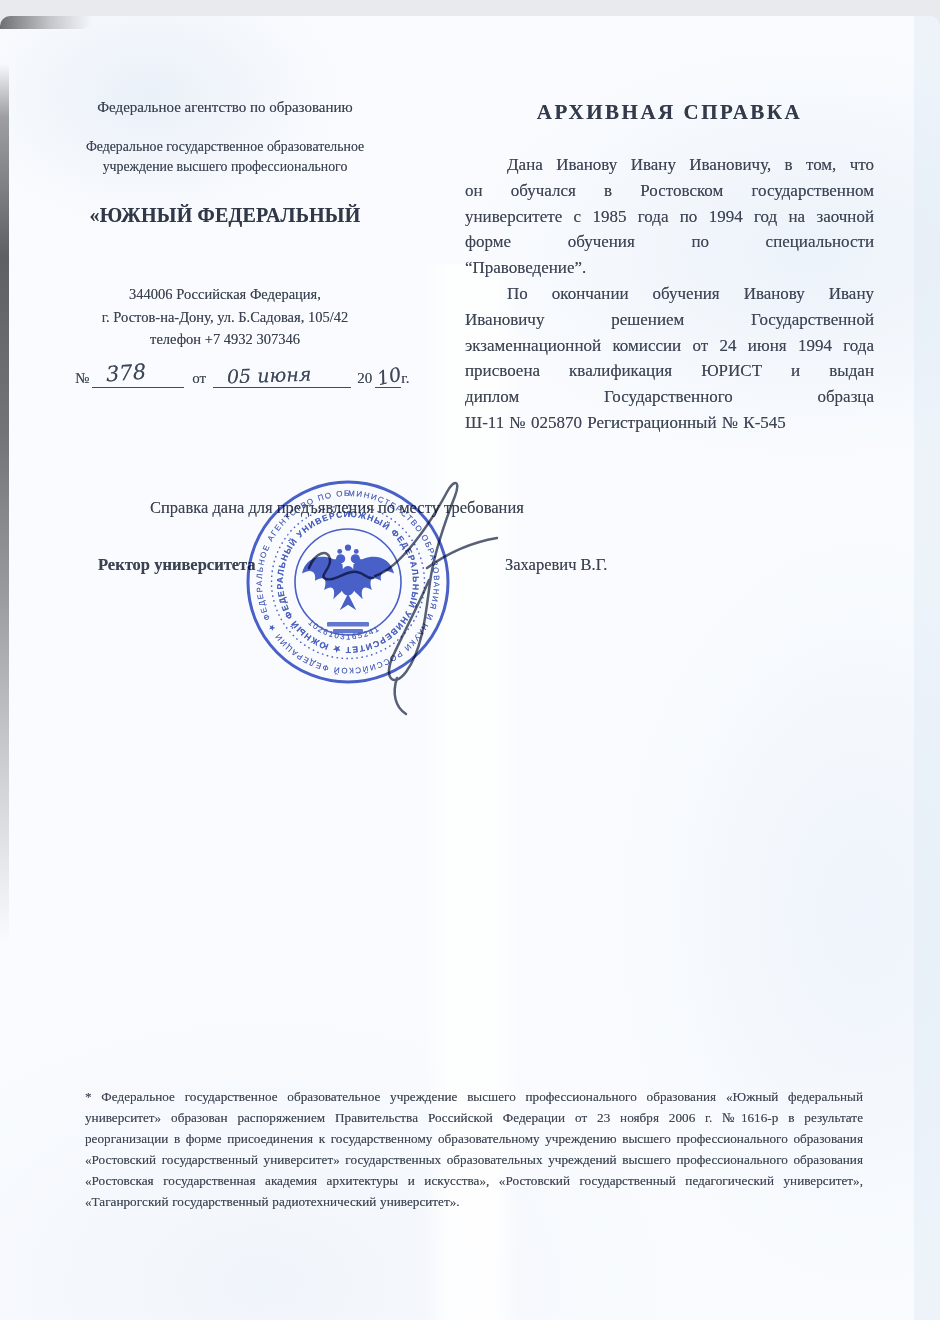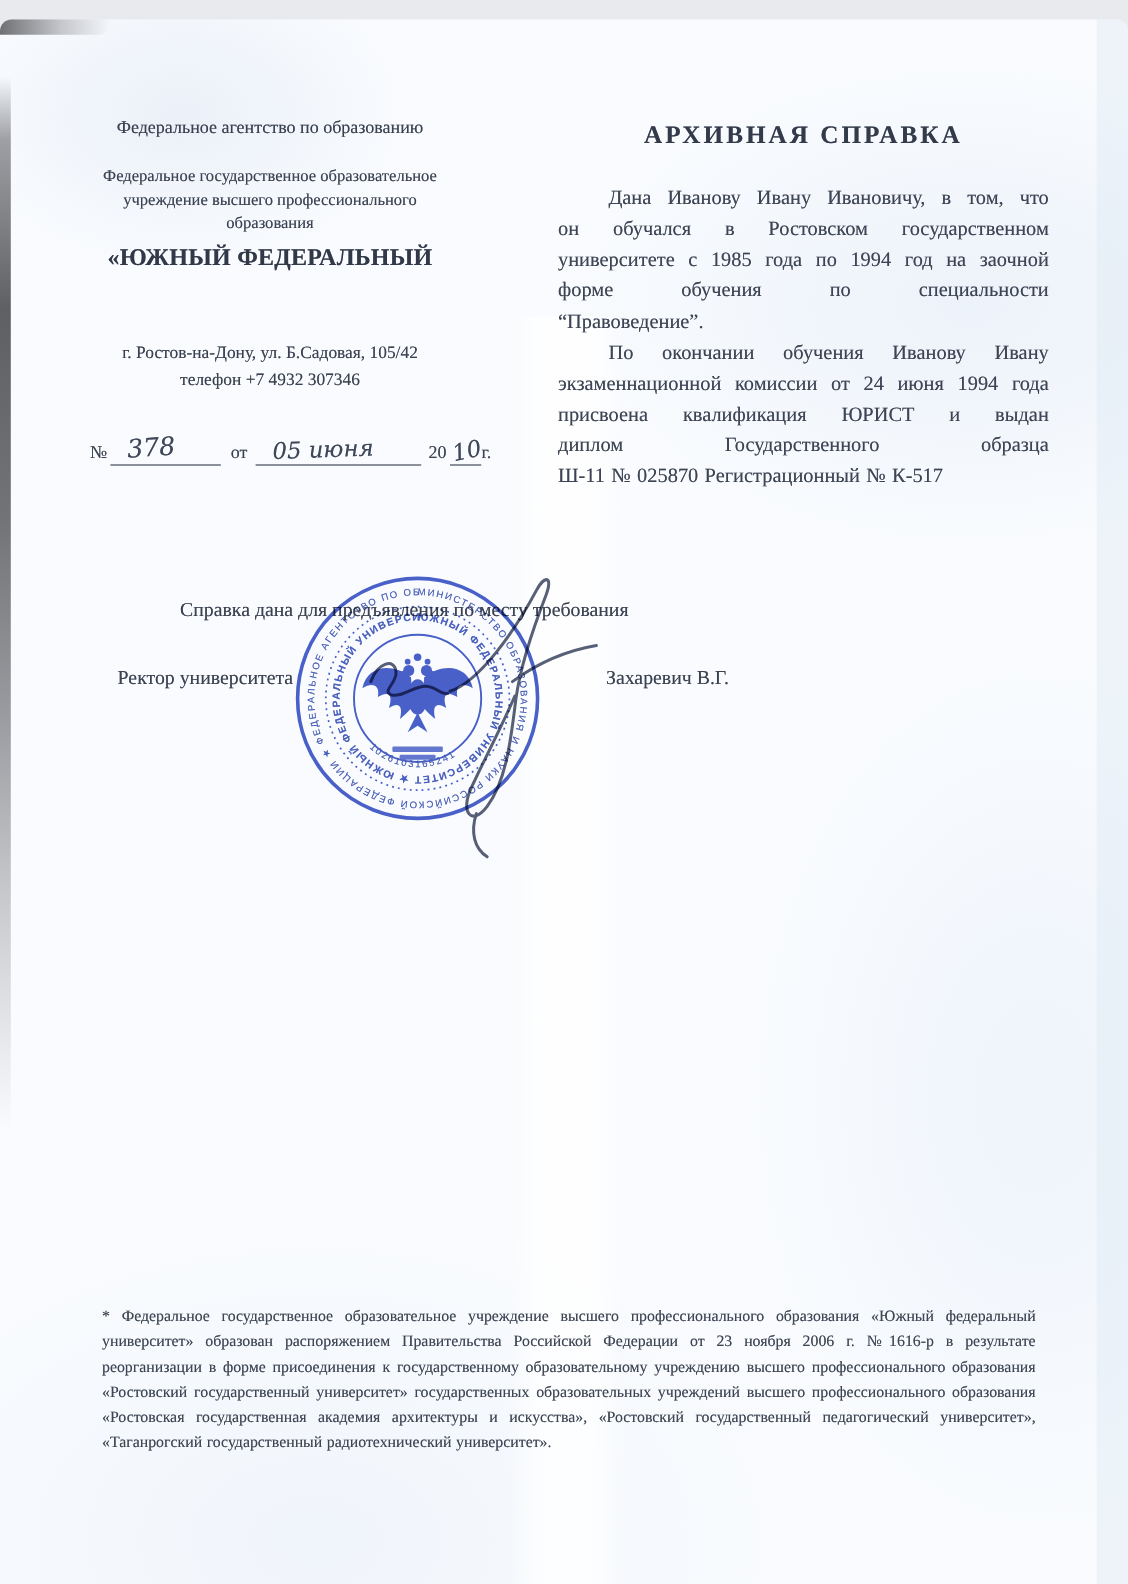--- a/index.html
+++ b/index.html
@@ -48,21 +48,21 @@
 
   
   .rightcol{left:465px;top:84px;width:409px;}
   .cert-title{font-size:21px;font-weight:bold;letter-spacing:2.5px;text-align:center;line-height:24px;color:#333b4b;}
   .body-lines{margin-top:28px;font-size:17px;color:#3d4454;}
   .bline{line-height:25.8px;text-align:justify;text-align-last:justify;word-spacing:1px;}
   .bline.first{text-indent:42px;}
   .bline.last{text-align-last:left;}
 
   .purpose{left:150px;top:482px;font-size:16.5px;color:#3b4251;}
-  .rector{left:98px;top:539px;font-size:16.5px;color:#3b4251;}
+  .rector{left:98px;top:539px;font-size:16.5px;color:#3b4251;font-weight:bold;}
   .signame{left:505px;top:539px;font-size:16.5px;color:#3b4251;}
 
   
   .stamp{left:242px;top:460px;width:212px;height:212px;mix-blend-mode:multiply;opacity:.93;filter:blur(.3px);}
   .stamp text{text-shadow:none;font-family:"Liberation Sans", sans-serif;}
   .sig{left:225px;top:448px;width:290px;height:260px;mix-blend-mode:multiply;}
 
   
   .footnote{left:85px;top:1070px;width:778px;font-size:13.2px;line-height:21px;text-align:justify;word-spacing:.5px;color:#3e4654;}
 </style>
@@ -73,26 +73,26 @@
 
   <div class="abs strip-light"></div>
   <div class="abs edge-left"></div>
   <div class="abs smudge-topleft"></div>
   <div class="abs tint-right"></div>
 
   <div class="abs agency c">Федеральное агентство по образованию</div>
   <div class="abs orgname c">
     <div>Федеральное государственное образовательное</div>
     <div>учреждение высшего профессионального</div>
-    <div>образования</div>
   </div>
   <div class="abs univ c">
     <div>«ЮЖНЫЙ ФЕДЕРАЛЬНЫЙ</div>
   </div>
   <div class="abs addr c">
+    <div>344006 Российская Федерация,</div>
     <div>г. Ростов-на-Дону, ул. Б.Садовая, 105/42</div>
     <div>телефон +7 4932 307346</div>
   </div>
 
   <div class="abs refrow">
     <span class="lbl">№</span>
     <span class="ucell u-num">
       <span class="hw hw-num">378</span>
     </span>
     <span class="lbl" style="margin-left:8px">от</span>
@@ -108,24 +108,25 @@
 
   <div class="abs rightcol">
     <div class="cert-title">АРХИВНАЯ СПРАВКА</div>
     <div class="body-lines">
       <div class="bline first">Дана Иванову Ивану Ивановичу, в том, что</div>
       <div class="bline">он обучался в Ростовском государственном</div>
       <div class="bline">университете с 1985 года по 1994 год на заочной</div>
       <div class="bline">форме обучения по специальности</div>
       <div class="bline last">“Правоведение”.</div>
       <div class="bline first">По окончании обучения Иванову Ивану</div>
+      <div class="bline">Ивановичу решением Государственной</div>
       <div class="bline">экзаменнационной комиссии от 24 июня 1994 года</div>
       <div class="bline">присвоена квалификация ЮРИСТ и выдан</div>
       <div class="bline">диплом Государственного образца</div>
-      <div class="bline last">Ш-11 № 025870 Регистрационный № К-517</div>
+      <div class="bline last">Ш-11 № 025870 Регистрационный № К-545</div>
     </div>
   </div>
 
   <div class="abs purpose">Справка дана для предъявления по месту требования</div>
   <div class="abs rector">Ректор университета</div>
   <div class="abs signame">Захаревич В.Г.</div>
 
   <svg class="abs stamp" viewBox="0 0 212 212">
     <defs>
       <path id="ringOuter" d="M 106 20 A 86 86 0 1 1 105.9 20" fill="none"></path>

